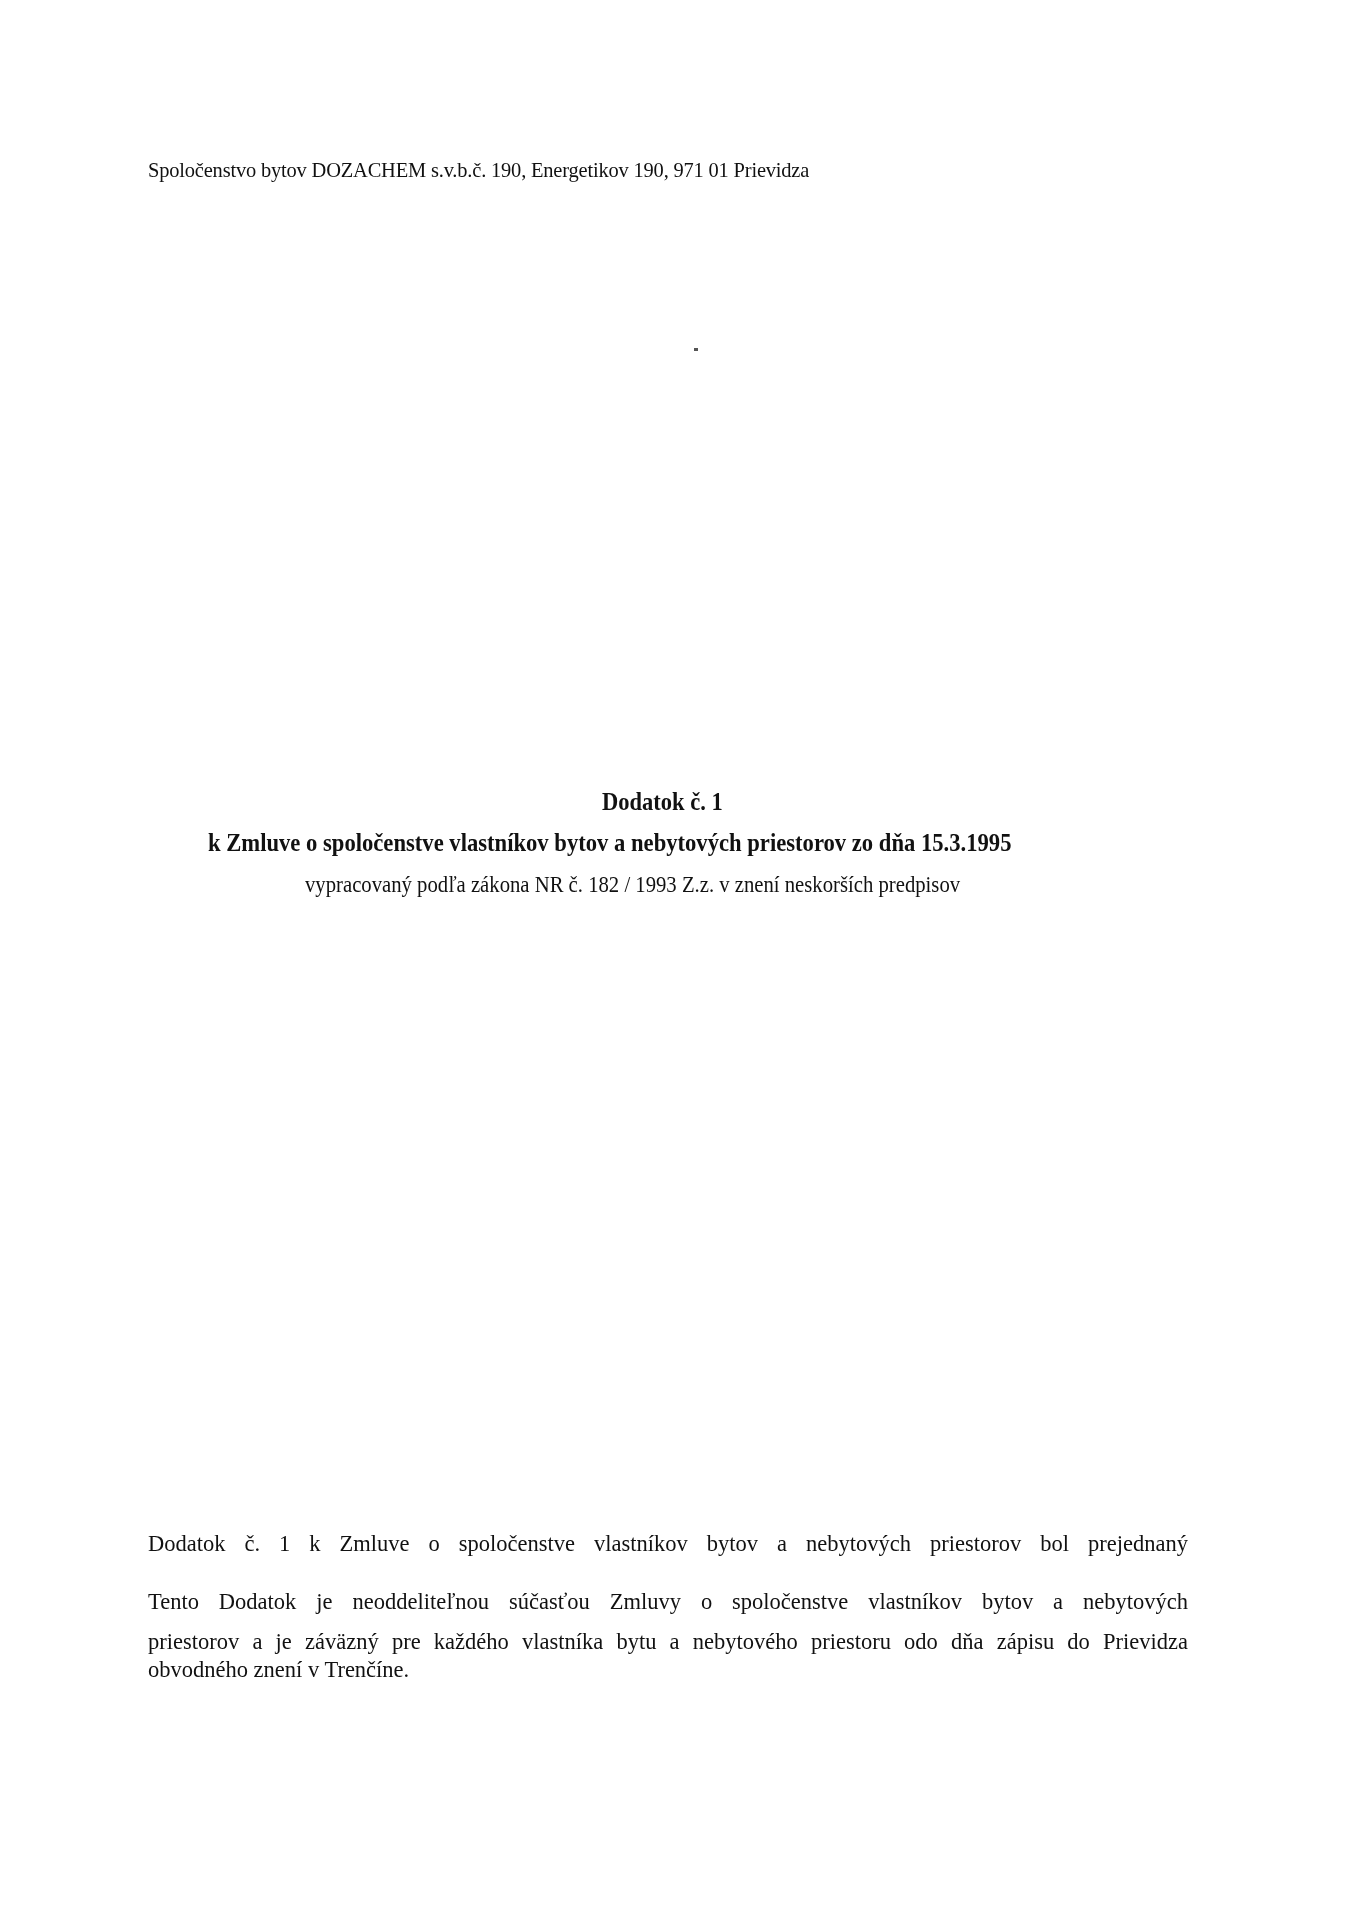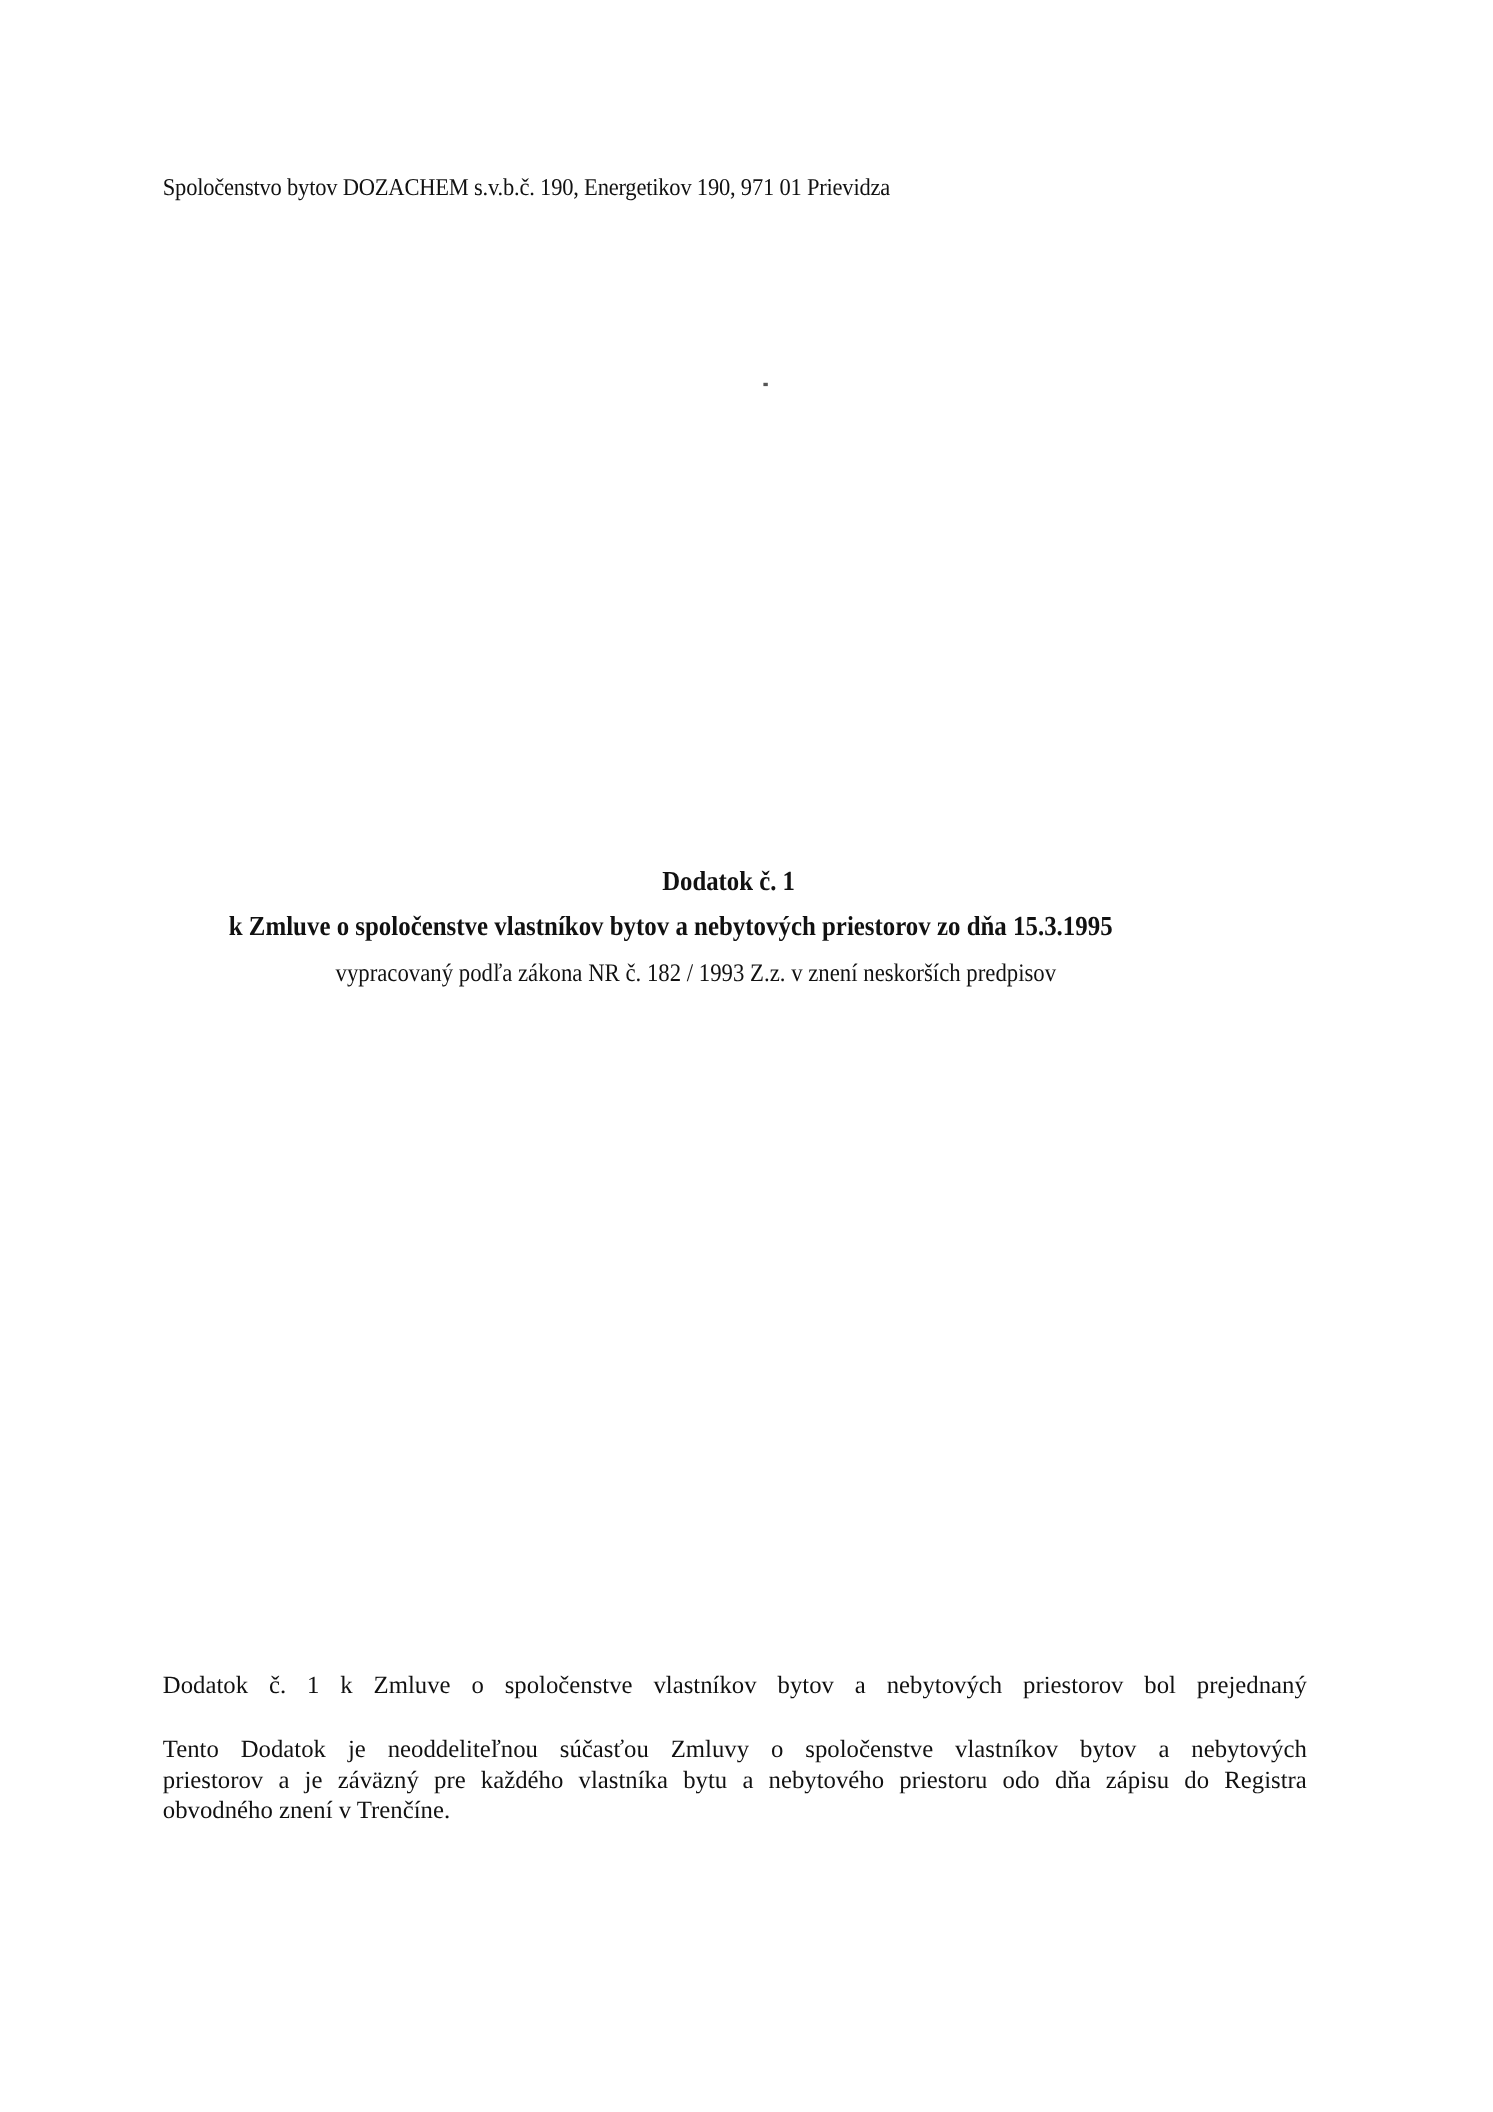--- a/index.html
+++ b/index.html
@@ -29,36 +29,36 @@
       font-size: 23px; position: absolute; left: 305px; top: 84px; white-space: nowrap;
       transform: scaleX(0.9); transform-origin: left;
     }
     .para {
       position: absolute; left: 148px; width: 1040px; font-size: 22.5px; line-height: 28px;
       text-align: justify;
     }
     .p1 { top: 1518px; }
     .p2 { top: 1576px; }
     .para span { display: block; }
-    .para .just { text-align: justify; text-align-last: justify; }
+    .para .just { text-align: justify; text-align-last: justify; margin-top: 12px; }
   </style>
 </head>
 <body>
 
 <div class="header">Spoločenstvo bytov  DOZACHEM s.v.b.č. 190, Energetikov 190, 971 01 Prievidza</div>
 
 <div class="mark"></div>
 
 <div class="title-block">
   <div class="title">Dodatok č. 1</div>
   <div class="subtitle">k Zmluve o spoločenstve vlastníkov bytov a nebytových priestorov zo dňa 15.3.1995</div>
   <div class="law">vypracovaný podľa zákona NR č. 182 / 1993 Z.z. v znení neskorších predpisov</div>
 </div>
 
 <div class="para p1">
   <span class="just">Dodatok č. 1 k Zmluve o spoločenstve vlastníkov bytov a nebytových priestorov bol prejednaný</span>
 </div>
 
 <div class="para p2">
   <span class="just">Tento Dodatok je neoddeliteľnou súčasťou Zmluvy o spoločenstve vlastníkov bytov a nebytových</span>
-  <span class="just">priestorov a je záväzný pre každého vlastníka bytu a nebytového priestoru odo dňa zápisu do Registra</span>
+  <span class="just">priestorov a je záväzný pre každého vlastníka bytu a nebytového priestoru odo dňa zápisu do Prievidza</span>
   <span>obvodného znení v Trenčíne.</span>
 </div>
 
 </body></html>

